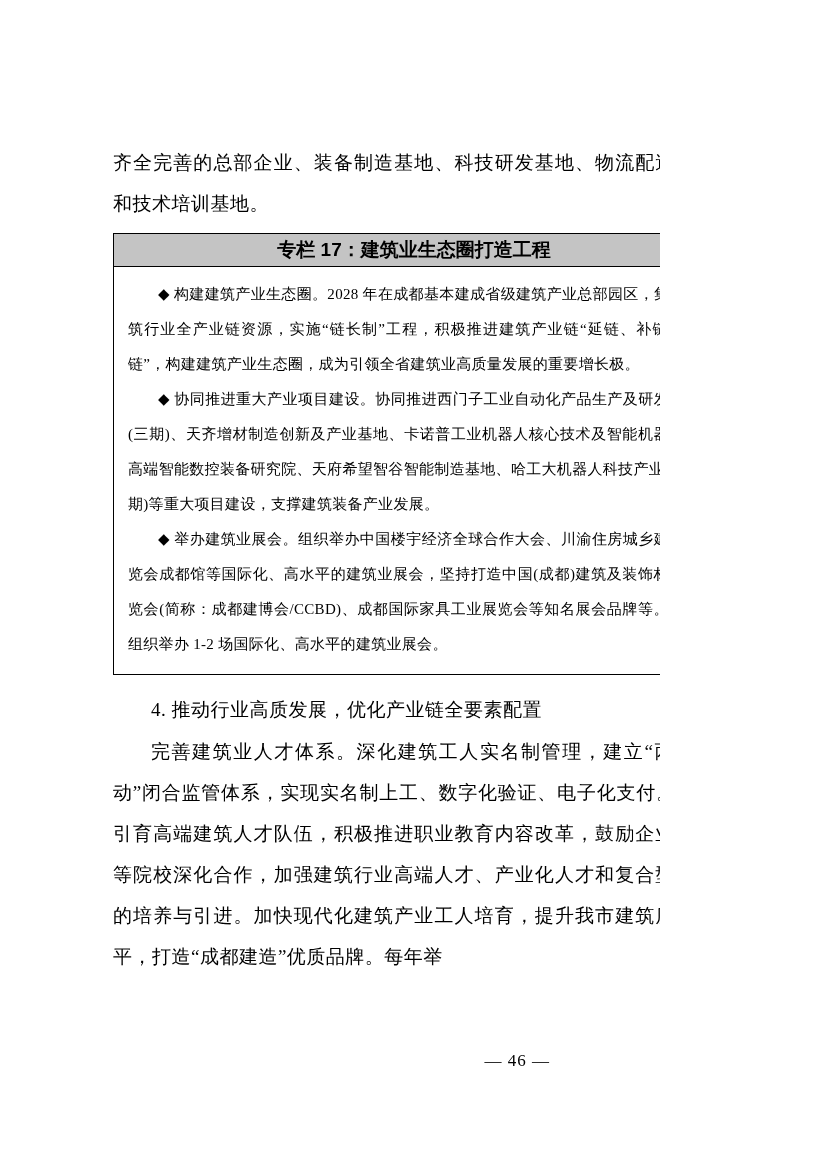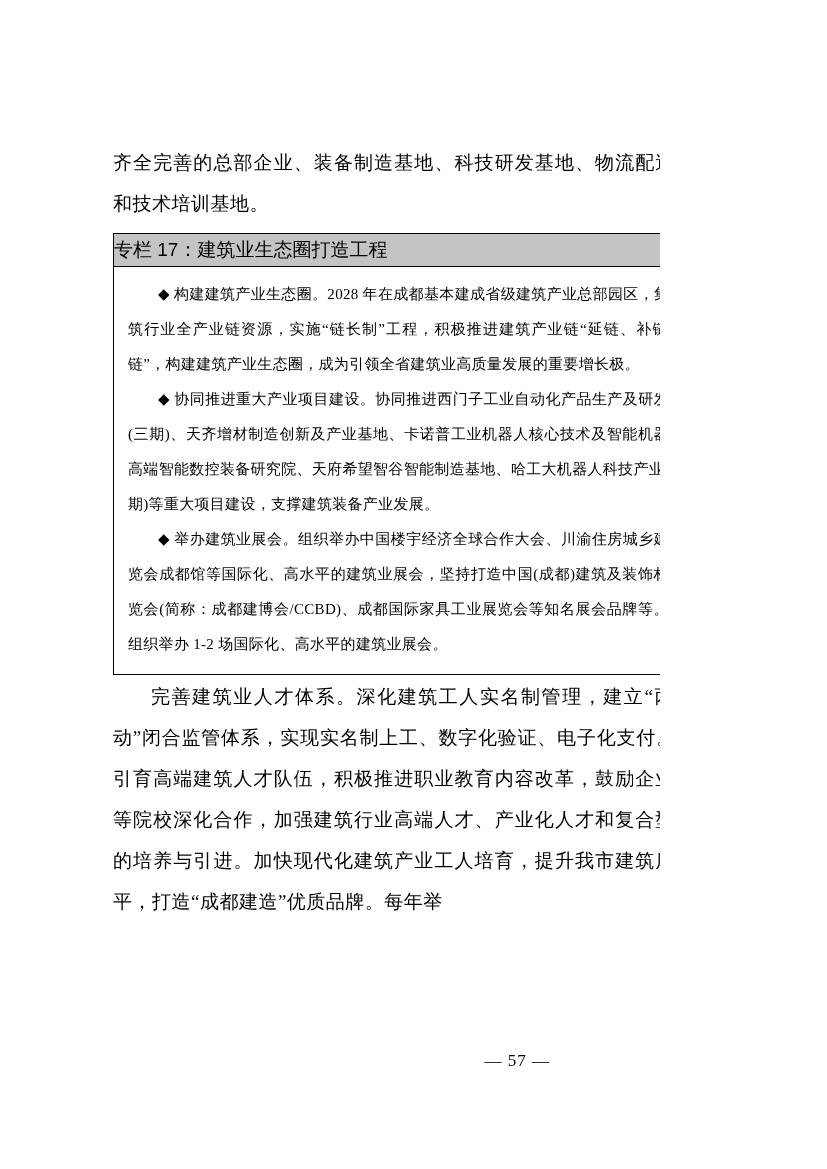--- a/index.html
+++ b/index.html
@@ -33,22 +33,23 @@
       text-indent: 2em;
     }
     .panel {
       border: 1px solid #000000;
       margin-top: 9px;
       background: #ffffff;
     }
     .panel-title {
       background: #c4c4c4;
       border-bottom: 1px solid #000000;
+      text-align: center;
       font-family: "Liberation Sans", "DejaVu Sans", sans-serif;
-      font-weight: normal;
+      font-weight: bold;
       font-size: 19px;
       line-height: 32px;
       height: 32px;
     }
     .panel-body {
       padding: 10px 14px 12px 14px;
     }
     .panel-item {
       font-size: 15px;
       line-height: 35px;
@@ -82,19 +83,20 @@
 
     <div class="panel">
       <div class="panel-title">专栏 17：建筑业生态圈打造工程</div>
       <div class="panel-body">
         <p class="panel-item">◆ 构建建筑产业生态圈。2028 年在成都基本建成省级建筑产业总部园区，集聚建筑行业全产业链资源，实施“链长制”工程，积极推进建筑产业链“延链、补链、强链”，构建建筑产业生态圈，成为引领全省建筑业高质量发展的重要增长极。</p>
         <p class="panel-item">◆ 协同推进重大产业项目建设。协同推进西门子工业自动化产品生产及研发基地(三期)、天齐增材制造创新及产业基地、卡诺普工业机器人核心技术及智能机器人、高端智能数控装备研究院、天府希望智谷智能制造基地、哈工大机器人科技产业园(二期)等重大项目建设，支撑建筑装备产业发展。</p>
         <p class="panel-item">◆ 举办建筑业展会。组织举办中国楼宇经济全球合作大会、川渝住房城乡建设博览会成都馆等国际化、高水平的建筑业展会，坚持打造中国(成都)建筑及装饰材料博览会(简称：成都建博会/CCBD)、成都国际家具工业展览会等知名展会品牌等。每年组织举办 1-2 场国际化、高水平的建筑业展会。</p>
       </div>
     </div>
 
+    <p class="body-text indent-2em section-heading">4. 推动行业高质发展，优化产业链全要素配置</p>
 
     <p class="body-text indent-2em body-paragraph">完善建筑业人才体系。深化建筑工人实名制管理，建立“两场联动”闭合监管体系，实现实名制上工、数字化验证、电子化支付。加快引育高端建筑人才队伍，积极推进职业教育内容改革，鼓励企业和高等院校深化合作，加强建筑行业高端人才、产业化人才和复合型人才的培养与引进。加快现代化建筑产业工人培育，提升我市建筑质量水平，打造“成都建造”优质品牌。每年举</p>
 
   </div>
 
-  <div class="page-number">— 57 —</div>
+  <div class="page-number">— 46 —</div>
 </div>
 
 </body></html>

